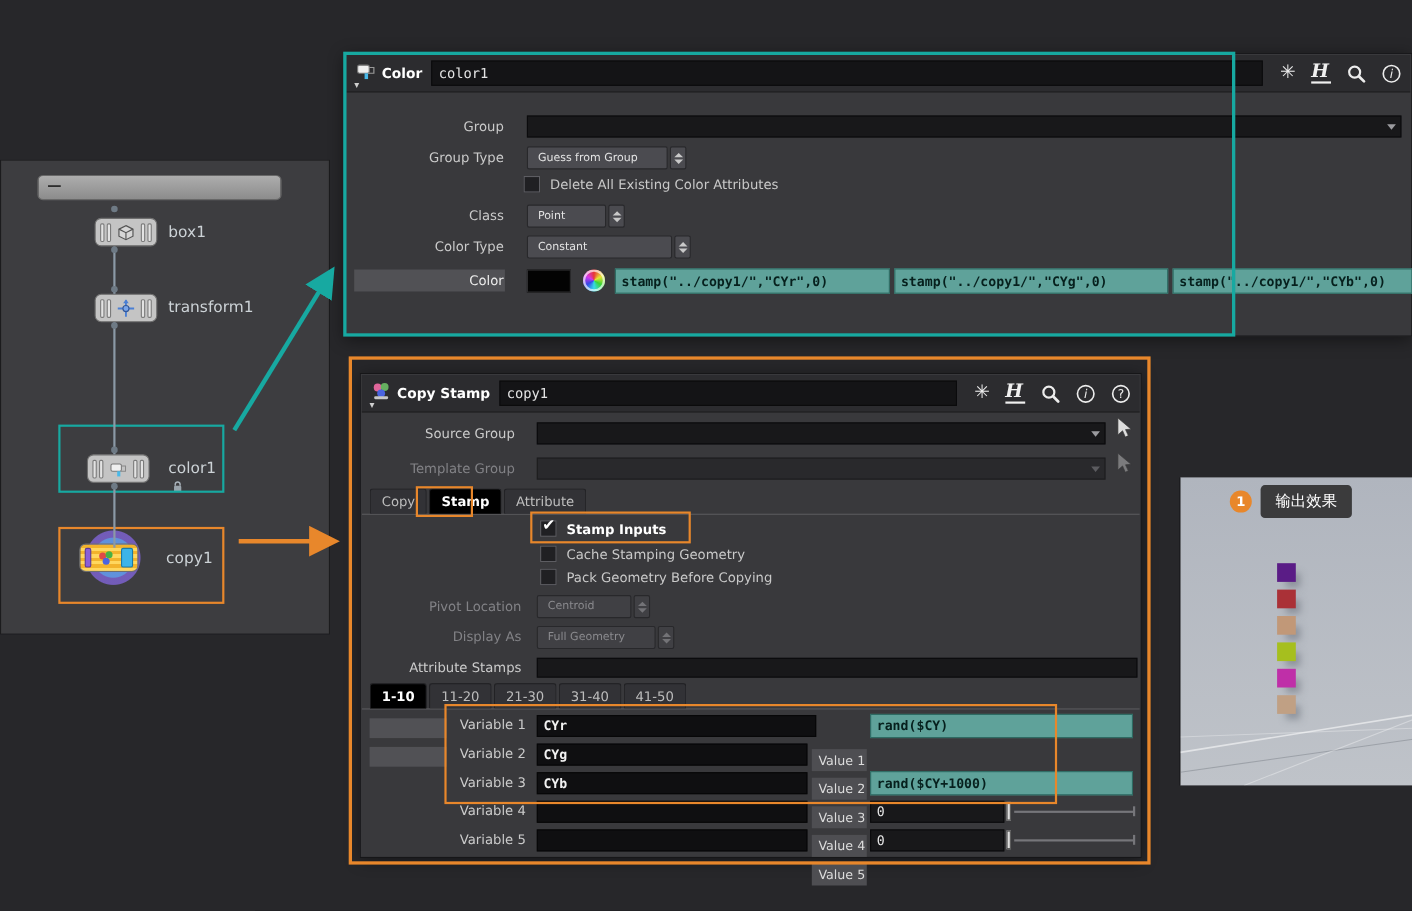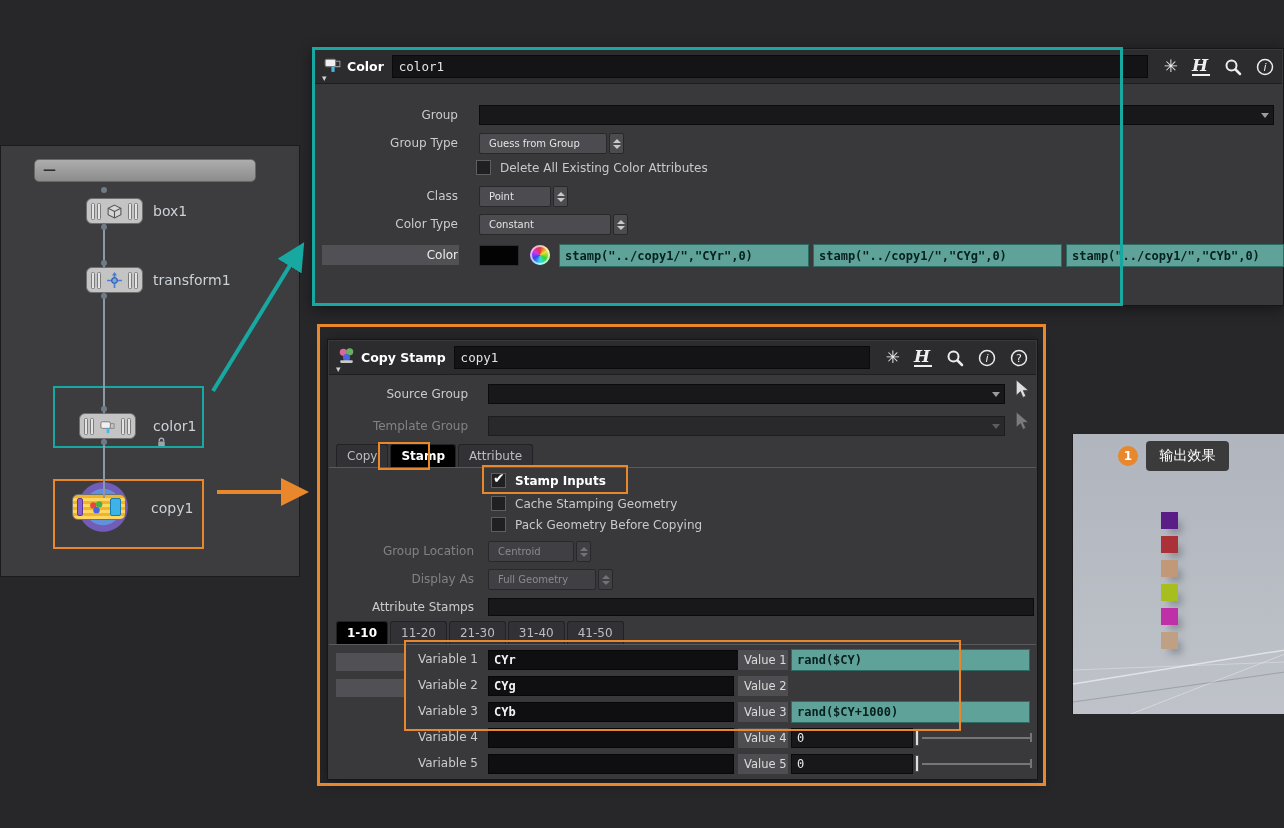--- a/index.html
+++ b/index.html
@@ -30,21 +30,21 @@
   .spin.dim { background:#404044; }
   .tri-u { width:0; height:0; border-left:4px solid transparent; border-right:4px solid transparent; border-bottom:4px solid #c9c9c9; }
   .tri-d { width:0; height:0; border-left:4px solid transparent; border-right:4px solid transparent; border-top:4px solid #c9c9c9; }
   .spin.dim .tri-u { border-bottom-color:#737377; } .spin.dim .tri-d { border-top-color:#737377; }
   .cb { position:absolute; width:15px; height:15px; background:#202023; border:1px solid #5d5d62; }
   .checkmark { position:absolute; left:1px; top:-4px; color:#fff; font-size:14px; }
   .cblabel { position:absolute; font-size:12px; color:#c9c9c9; white-space:nowrap; line-height:16px; }
   .cblabel.strong { color:#ffffff; font-weight:bold; }
   .expr { position:absolute; height:23px; background:#5fa29a; border:1px solid #2e6b63; color:#06201d; font-family:"DejaVu Sans Mono","Liberation Mono",monospace; font-size:12px; font-weight:bold; padding:0 5px; outline:none; }
   .ladder { position:absolute; background:#515155; }
-  .valchip { position:absolute; width:50px; height:20px; background:#4e4e52; color:#dcdcdc; font-size:11.5px; line-height:20px; padding-left:6px; }
+  .valchip { position:absolute; width:50px; height:20px; background:#4e4e52; color:#dcdcdc; font-size:11.5px; line-height:20px; padding-left:6px;margin-top:31px; }
   .varname { position:absolute; height:20px; background:#0f0f11; border:1px solid #070708; color:#f2f2f2; font-family:"DejaVu Sans Mono","Liberation Mono",monospace; font-size:12px; font-weight:bold; padding:0 5px; outline:none; }
   .numfield { position:absolute; height:20px; background:#18181a; border:1px solid #0b0b0d; color:#e8e8e8; font-family:"DejaVu Sans Mono","Liberation Mono",monospace; font-size:12px; padding:0 5px; outline:none; }
   .slider-handle { position:absolute; width:4px; height:17px; background:#dedede; border:1px solid #4f4f4f; }
   .slider-track { position:absolute; height:2px; background:#76767a; }
   .slider-end { position:absolute; width:2px; height:9px; background:#76767a; }
 
   
   .tabs { position:absolute; left:1px; right:1px; display:flex; align-items:flex-end; gap:2px; padding-left:7px; border-bottom:1px solid #5a5a5e; }
   .tab { height:23px; padding:0 10px; font-size:12px; line-height:22px; color:#bdbdbd; background:#323236; border:1px solid #222225; border-bottom:none; border-radius:3px 3px 0 0; white-space:nowrap; }
   .tab.active { background:#000000; color:#fff; font-weight:bold; }
@@ -281,21 +281,21 @@
       <span class="checkmark">✔</span>
     </div>
     <div class="cblabel strong" style="left:187px; top:133px;">Stamp Inputs</div>
 
     <div class="cb" style="left:163px; top:156px;"></div>
     <div class="cblabel" style="left:187px; top:156px;">Cache Stamping Geometry</div>
 
     <div class="cb" style="left:163px; top:177px;"></div>
     <div class="cblabel" style="left:187px; top:177px;">Pack Geometry Before Copying</div>
 
-    <div class="rowlabel dim" style="left:0; width:146px; top:201px;">Group Location</div>
+    <div class="rowlabel dim" style="left:0; width:146px; top:201px;">Pivot Location</div>
     <div class="menu dim" style="left:160px; top:201px; width:86px;">Centroid</div>
     <span class="spin dim" style="left:248px; top:201px;">
         <i class="tri-u"></i>
         <i class="tri-d"></i>
       </span>
 
     <div class="rowlabel dim" style="left:0; width:146px; top:229px;">Display As</div>
     <div class="menu dim" style="left:160px; top:229px; width:108px;">Full Geometry</div>
     <span class="spin dim" style="left:270px; top:229px;">
         <i class="tri-u"></i>

